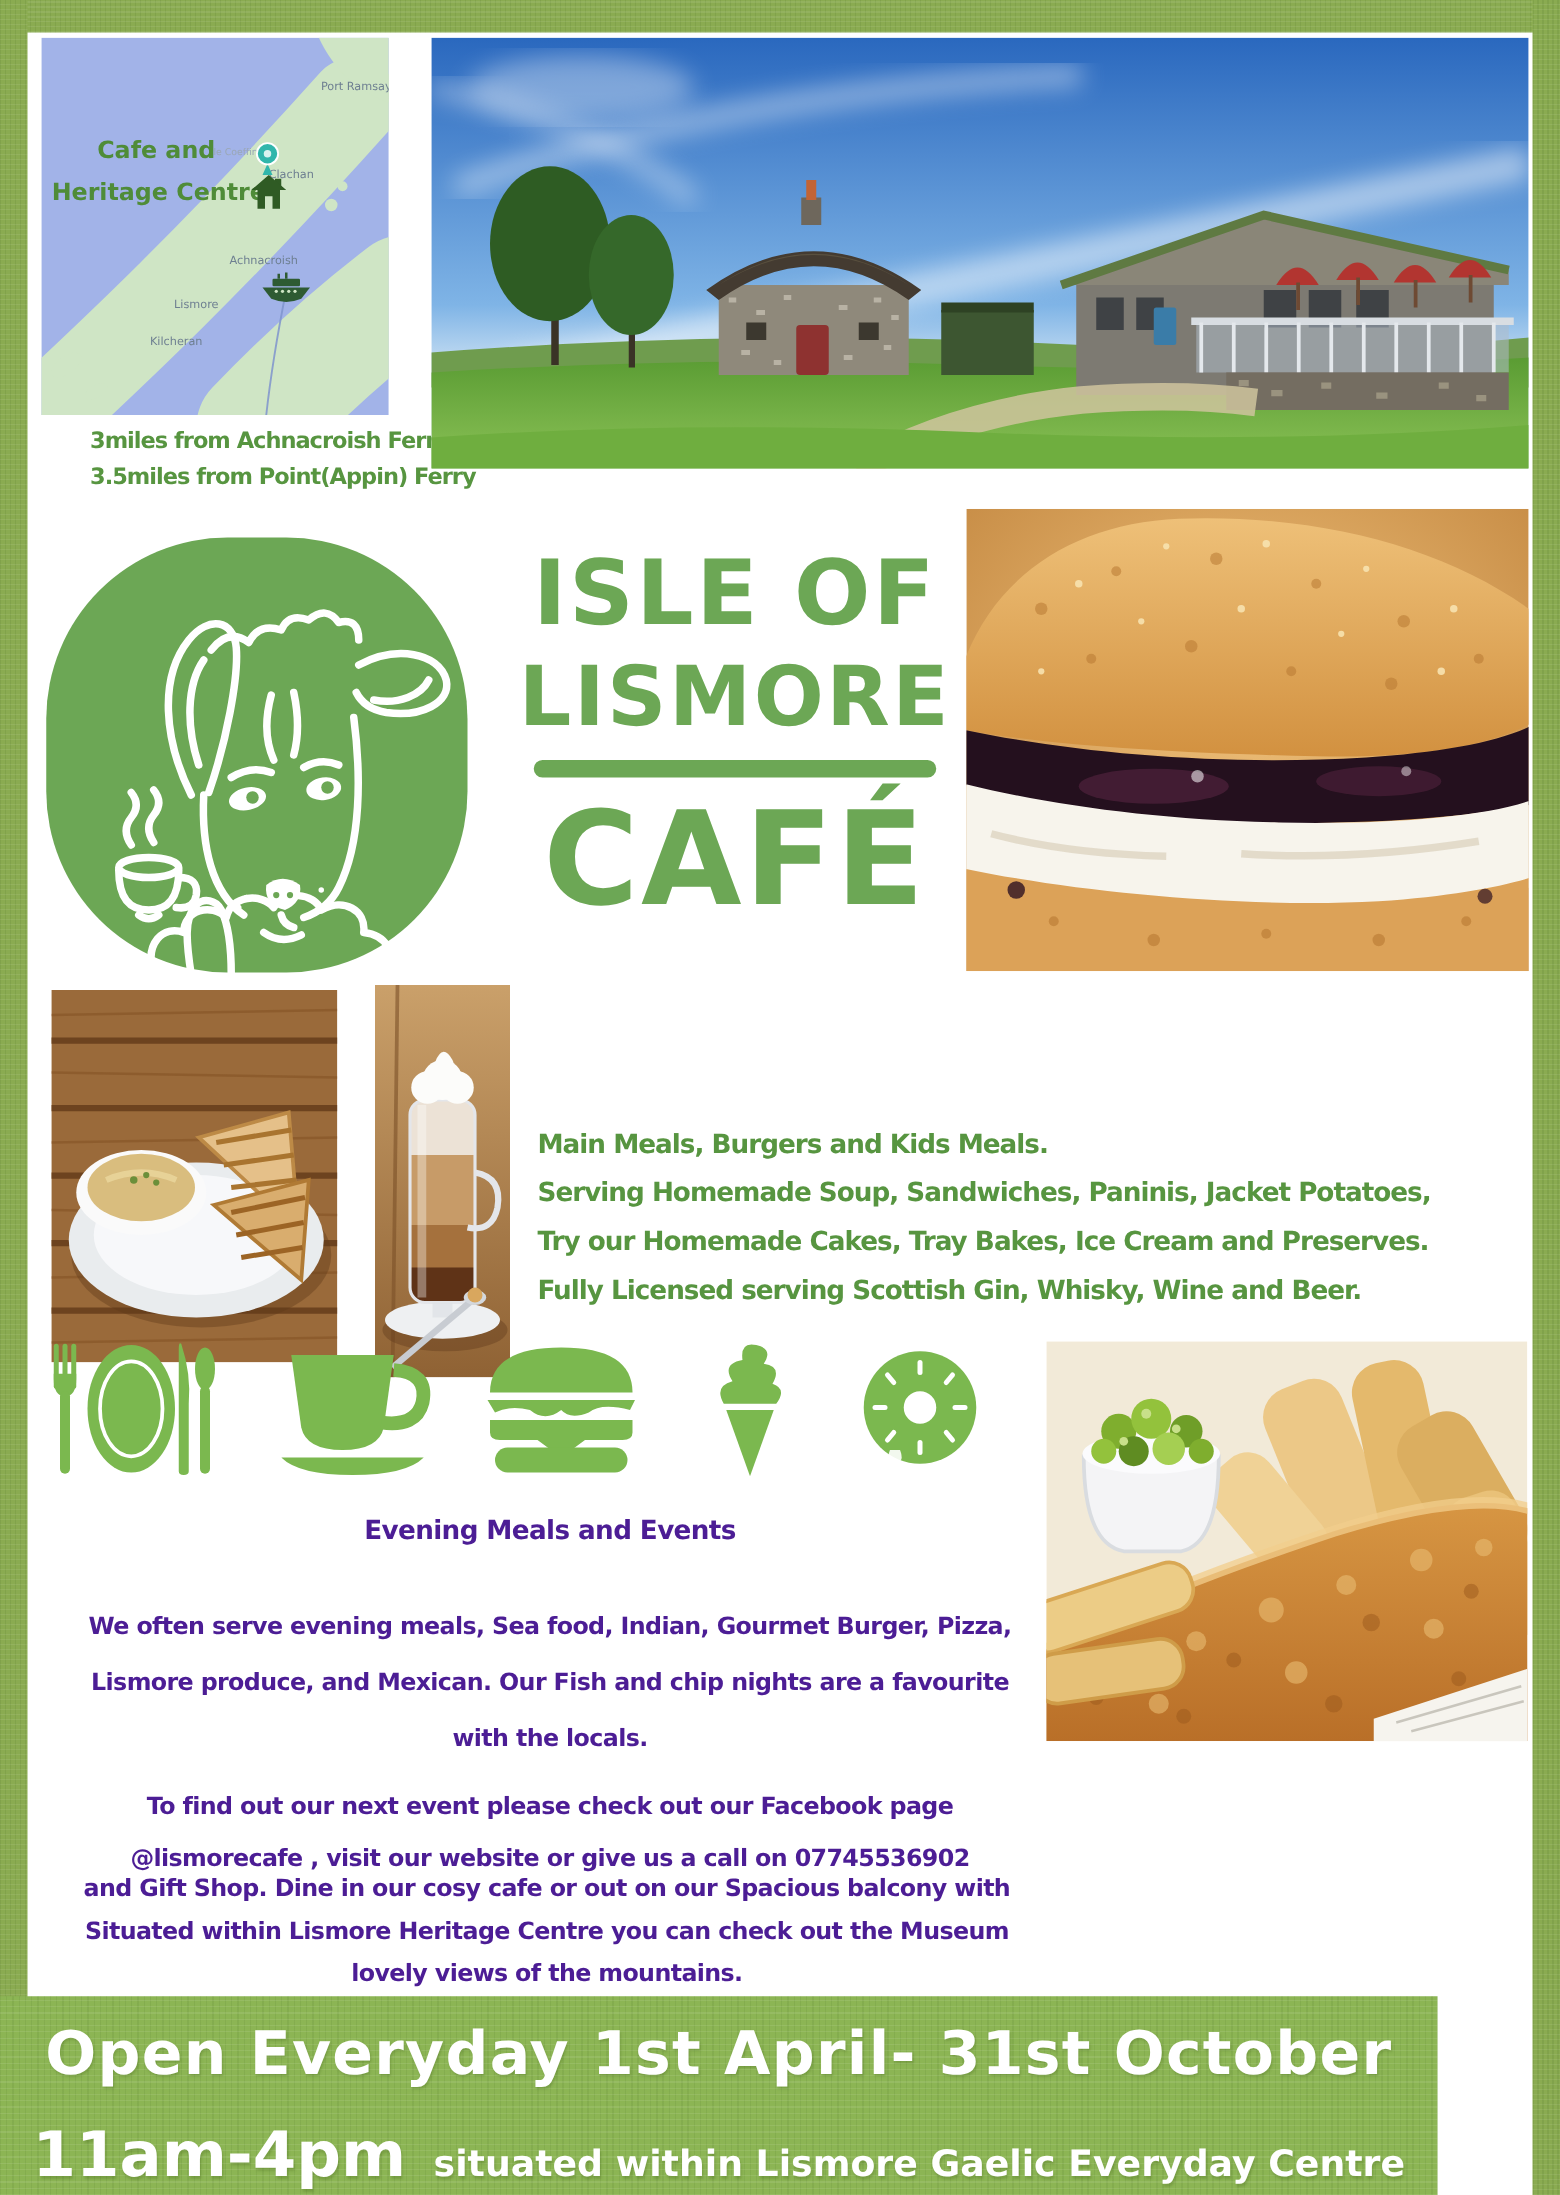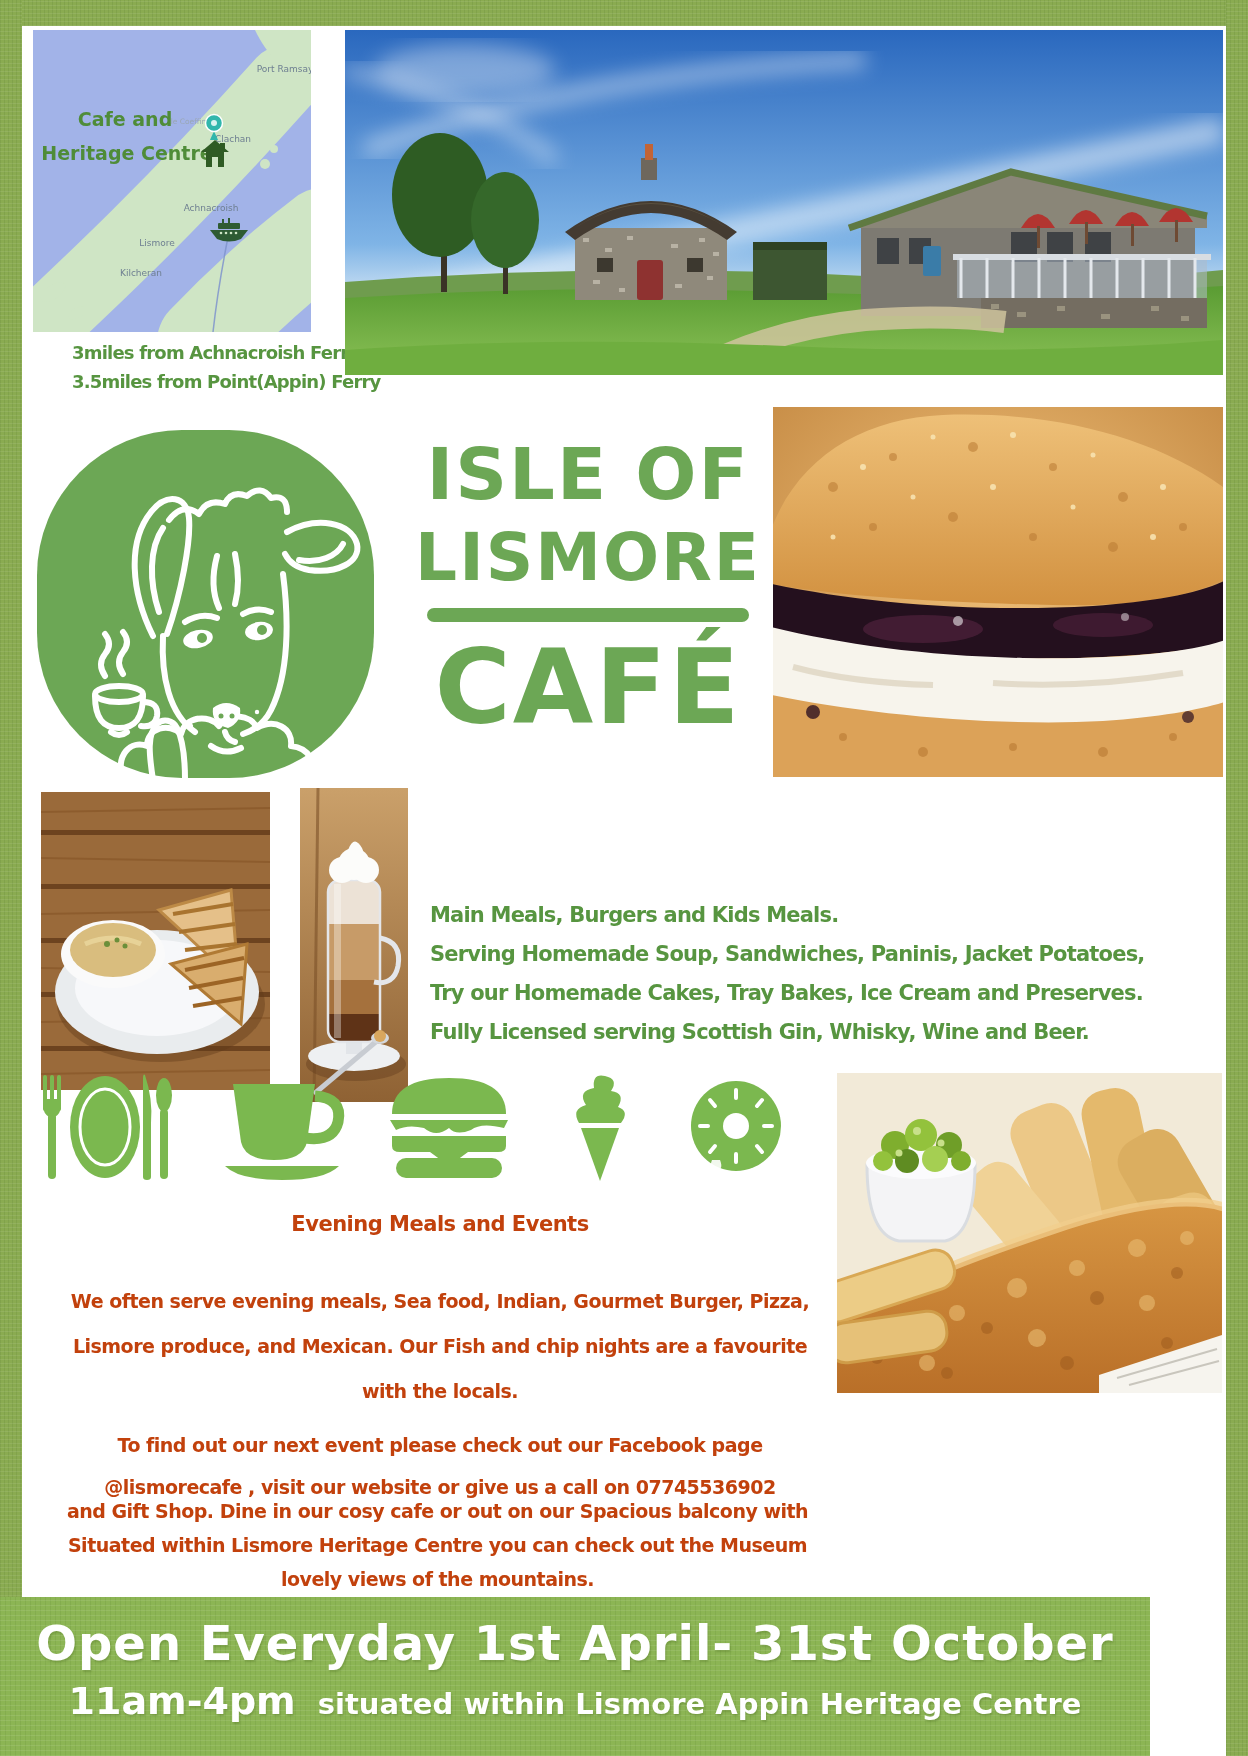--- a/index.html
+++ b/index.html
@@ -35,38 +35,38 @@
   .wordmark .l2 { font-size:66px; line-height:80px; letter-spacing:2px; }
   .wordmark .rule { width:322px; height:14px; border-radius:8px; background:#6ca755; margin:10px auto 6px auto; }
   .wordmark .l3 { font-size:104px; line-height:118px; letter-spacing:2px; }
 
   .serving { left:430px; top:896px; width:793px; color:#579540; font-weight:bold;
     font-size:21px; letter-spacing:-0.8px; line-height:39px; }
   .serving div { white-space:nowrap; }
 
   .icon { position:absolute; }
 
-  .green-text { color:#c2410c; font-weight:bold; text-align:center; }
+  .green-text { color:#4c1d95; font-weight:bold; text-align:center; }
   .events-heading { left:30px; top:1212px; width:820px; font-size:21px; letter-spacing:-0.5px; }
   .para1 { left:30px; top:1279px; width:820px; font-size:19px; letter-spacing:-0.5px; line-height:45px; }
   .para2 { left:30px; top:1424px; width:820px; font-size:19px; letter-spacing:-0.5px; line-height:42px; }
   .para3 { left:25px; top:1494px; width:825px; font-size:19px; letter-spacing:-0.5px; line-height:34px; }
   .para1 div, .para2 div, .para3 div { white-space:nowrap; }
 
   .footer { left:0; top:1597px; width:1150px; height:159px; z-index:6;
     background-color:#8cb554;
     background-image:
       repeating-linear-gradient(0deg, rgba(255,255,255,.09) 0 1px, transparent 1px 5px),
       repeating-linear-gradient(90deg, rgba(20,60,0,.07) 0 1px, transparent 1px 5px);
     color:#ffffff; font-weight:bold; }
   .footer .fl1 { text-align:center; margin-top:18px; font-size:48px; letter-spacing:1px;
     text-shadow:1px 2px 2px rgba(60,90,20,.25); }
   .footer .fl2 { display:flex; justify-content:center; align-items:baseline; gap:22px; margin-top:8px;
     text-shadow:1px 2px 2px rgba(60,90,20,.25); }
-  .footer .hours { font-size:38px; }
+  .footer .hours { font-size:50px;margin-top:16px; }
   .footer .tagline { font-size:29px; }
 </style>
 </head>
 <body>
 
 <div class="poster">
 
   <div class="frame frame-top"></div>
   <div class="frame frame-left"></div>
   <div class="frame frame-right"></div>
@@ -607,17 +607,17 @@
           <line x1="280" y1="305" x2="380" y2="276"></line>
           <line x1="292" y1="312" x2="382" y2="288"></line>
         </g>
     </svg>
   </div>
 
   <div class="abs footer">
     <div class="fl1">Open Everyday 1st April- 31st October</div>
     <div class="fl2">
       <span class="hours">11am-4pm</span>
-      <span class="tagline">situated within Lismore Appin Heritage Centre</span>
+      <span class="tagline">situated within Lismore Gaelic Everyday Centre</span>
     </div>
   </div>
 
 </div>
 
 </body></html>

